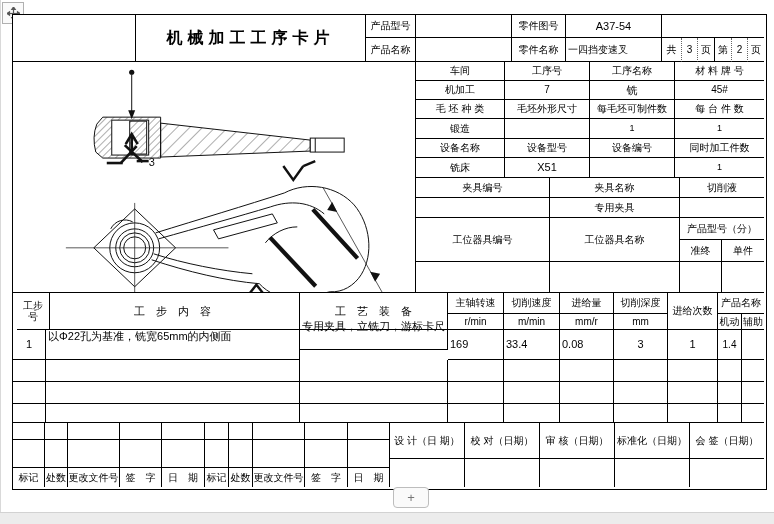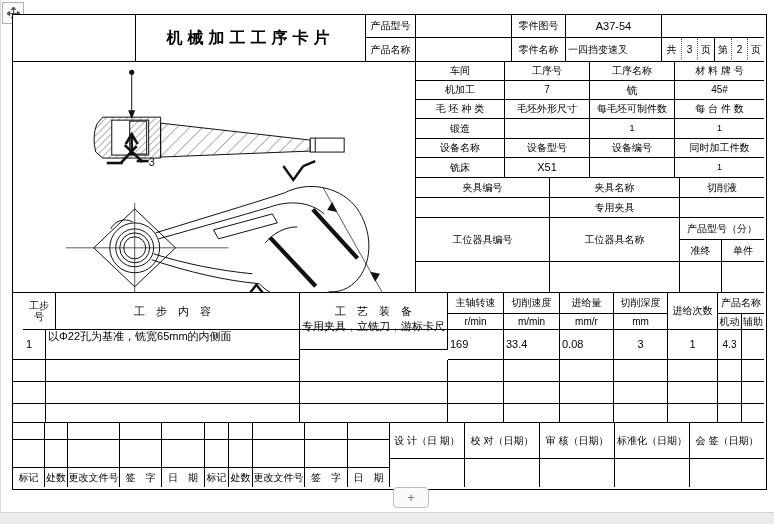--- a/index.html
+++ b/index.html
@@ -175,21 +175,21 @@
   <div class="c s10" style="left:403px;top:203px;width:134px;height:44px">工位器具编号</div>
   <div class="c s10" style="left:537px;top:203px;width:130px;height:44px">工位器具名称</div>
   <div class="c s10 nr" style="left:667px;top:203px;width:84px;height:22px">产品型号（分）</div>
   <div class="c s10" style="left:667px;top:225px;width:42px;height:22px">准终</div>
   <div class="c s10 nr" style="left:709px;top:225px;width:42px;height:22px">单件</div>
   <div class="c" style="left:403px;top:247px;width:134px;height:31px"></div>
   <div class="c" style="left:537px;top:247px;width:130px;height:31px"></div>
   <div class="c" style="left:667px;top:247px;width:42px;height:31px"></div>
   <div class="c nr" style="left:709px;top:247px;width:42px;height:31px"></div>
 
-  <div class="c col2 s10" style="left:10px;top:278px;width:33px;height:37px">
+  <div class="c col2 s10" style="left:4px;top:278px;width:33px;height:37px">
     <span>工步</span>
     <span>号</span>
   </div>
   <div class="c" style="left:33px;top:278px;width:254px;height:37px">工　步　内　容</div>
   <div class="c" style="left:287px;top:278px;width:148px;height:37px">工　艺　装　备</div>
   <div class="c s10" style="left:435px;top:278px;width:56px;height:21px">主轴转速</div>
   <div class="c s10" style="left:435px;top:299px;width:56px;height:16px">r/min</div>
   <div class="c s10" style="left:491px;top:278px;width:56px;height:21px">切削速度</div>
   <div class="c s10" style="left:491px;top:299px;width:56px;height:16px">m/min</div>
   <div class="c s10" style="left:547px;top:278px;width:54px;height:21px">进给量</div>
@@ -202,21 +202,21 @@
   <div class="c s10 nr" style="left:729px;top:299px;width:22px;height:16px">辅助</div>
 
   <div class="c" style="left:0;top:315px;width:33px;height:30px">1</div>
   <div class="c lt top" style="left:33px;top:315px;width:254px;height:30px">以Φ22孔为基准，铣宽65mm的内侧面</div>
   <div class="c lt top" style="left:287px;top:305px;width:148px;height:30px">专用夹具，立铣刀，游标卡尺</div>
   <div class="c lt" style="left:435px;top:315px;width:56px;height:30px">169</div>
   <div class="c lt" style="left:491px;top:315px;width:56px;height:30px">33.4</div>
   <div class="c lt" style="left:547px;top:315px;width:54px;height:30px">0.08</div>
   <div class="c" style="left:601px;top:315px;width:54px;height:30px">3</div>
   <div class="c" style="left:655px;top:315px;width:50px;height:30px">1</div>
-  <div class="c s10" style="left:705px;top:315px;width:24px;height:30px">4.3</div>
+  <div class="c s10" style="left:705px;top:315px;width:24px;height:30px">1.4</div>
   <div class="c nr" style="left:729px;top:315px;width:22px;height:30px"></div>
 
   <div class="c" style="left:0;top:345px;width:33px;height:22px"></div>
   <div class="c" style="left:33px;top:345px;width:254px;height:22px"></div>
   <div class="c" style="left:287px;top:345px;width:148px;height:22px"></div>
   <div class="c" style="left:435px;top:345px;width:56px;height:22px"></div>
   <div class="c" style="left:491px;top:345px;width:56px;height:22px"></div>
   <div class="c" style="left:547px;top:345px;width:54px;height:22px"></div>
   <div class="c" style="left:601px;top:345px;width:54px;height:22px"></div>
   <div class="c" style="left:655px;top:345px;width:50px;height:22px"></div>

